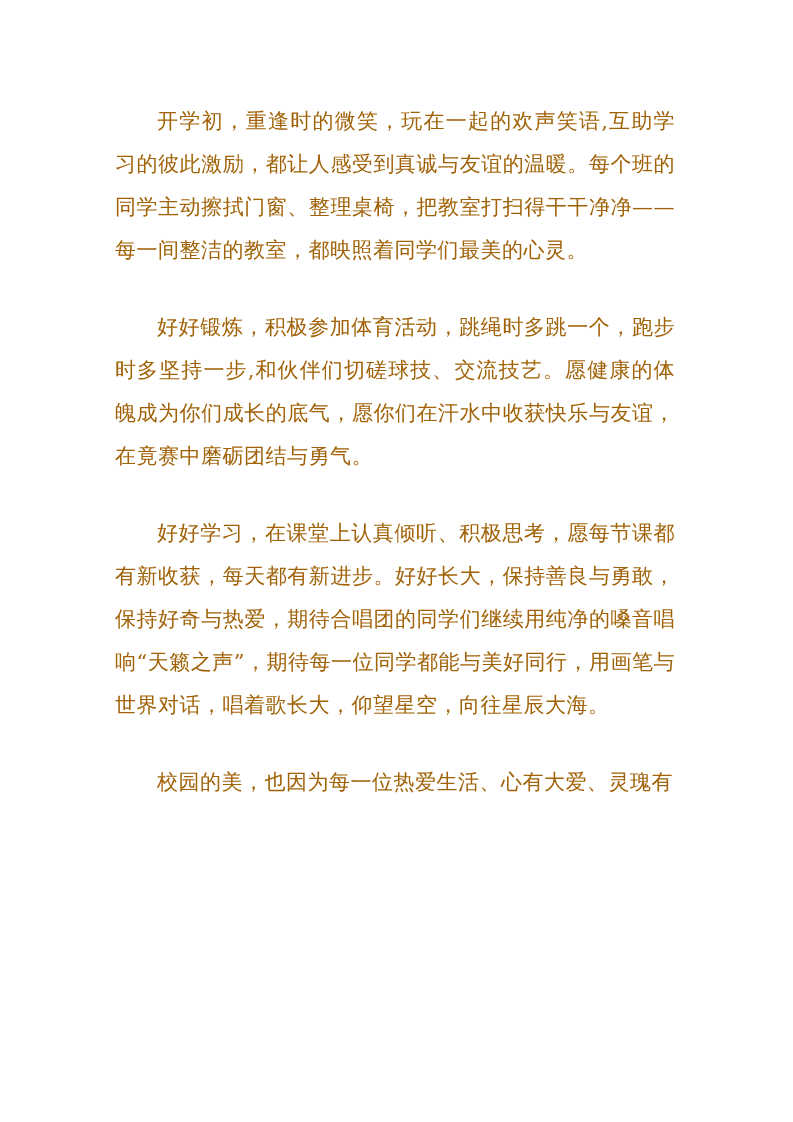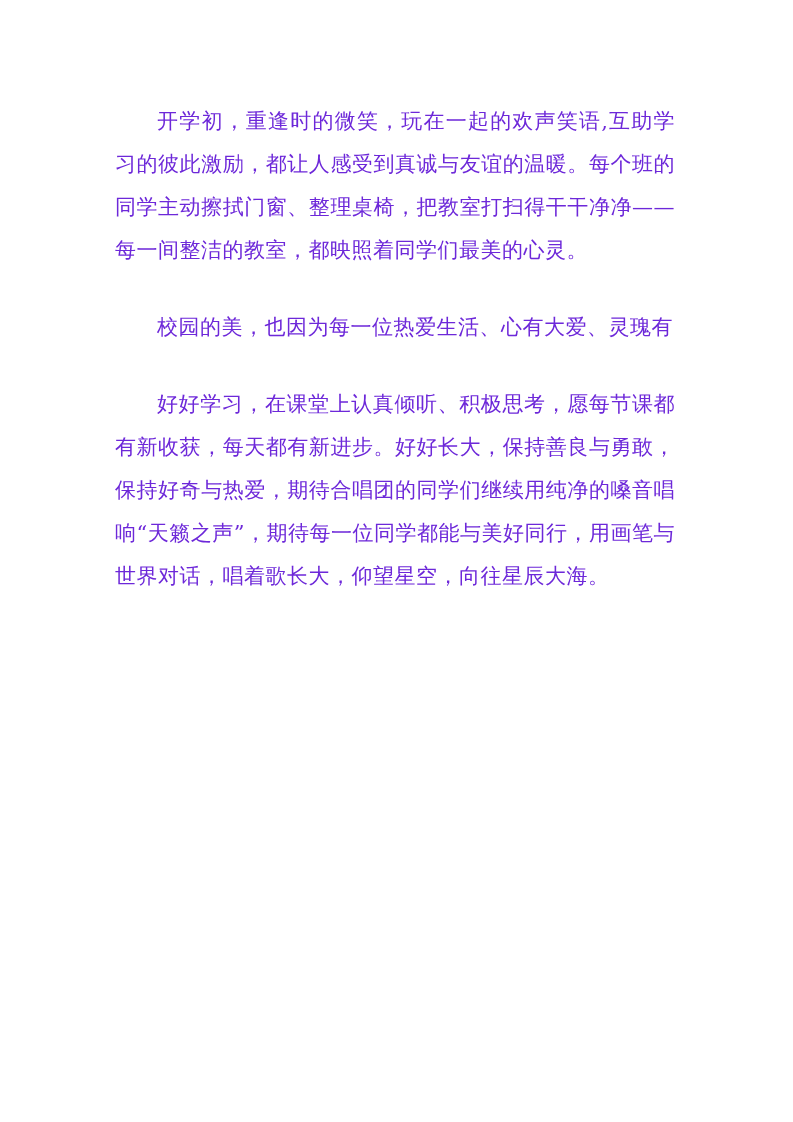--- a/index.html
+++ b/index.html
@@ -14,32 +14,33 @@
     box-sizing: border-box;
     background: #ffffff;
     padding: 100px 118px 0 115px;
     overflow: hidden;
   }
   .doc-body {
     font-family: "DejaVu Serif", "Liberation Serif", serif;
     font-size: 21px;
     line-height: 43px;
     letter-spacing: 0.5px;
-    color: #6d28d9;
+    color: #a16207;
     text-align: justify;
     text-justify: inter-character;
   }
   .doc-body p {
     margin: 0 0 34px 0;
     text-indent: 2em;
     word-break: break-all;
   }
 </style>
 </head>
 <body>
 
 <div class="page">
   <div class="doc-body">
     <p>开学初，重逢时的微笑，玩在一起的欢声笑语,互助学习的彼此激励，都让人感受到真诚与友谊的温暖。每个班的同学主动擦拭门窗、整理桌椅，把教室打扫得干干净净——每一间整洁的教室，都映照着同学们最美的心灵。</p>
+    <p>好好锻炼，积极参加体育活动，跳绳时多跳一个，跑步时多坚持一步,和伙伴们切磋球技、交流技艺。愿健康的体魄成为你们成长的底气，愿你们在汗水中收获快乐与友谊，在竟赛中磨砺团结与勇气。</p>
+    <p>好好学习，在课堂上认真倾听、积极思考，愿每节课都有新收获，每天都有新进步。好好长大，保持善良与勇敢，保持好奇与热爱，期待合唱团的同学们继续用纯净的嗓音唱响“天籁之声”，期待每一位同学都能与美好同行，用画笔与世界对话，唱着歌长大，仰望星空，向往星辰大海。</p>
     <p>校园的美，也因为每一位热爱生活、心有大爱、灵瑰有</p>
-    <p>好好学习，在课堂上认真倾听、积极思考，愿每节课都有新收获，每天都有新进步。好好长大，保持善良与勇敢，保持好奇与热爱，期待合唱团的同学们继续用纯净的嗓音唱响“天籁之声”，期待每一位同学都能与美好同行，用画笔与世界对话，唱着歌长大，仰望星空，向往星辰大海。</p>
   </div>
 </div>
 
 </body></html>

